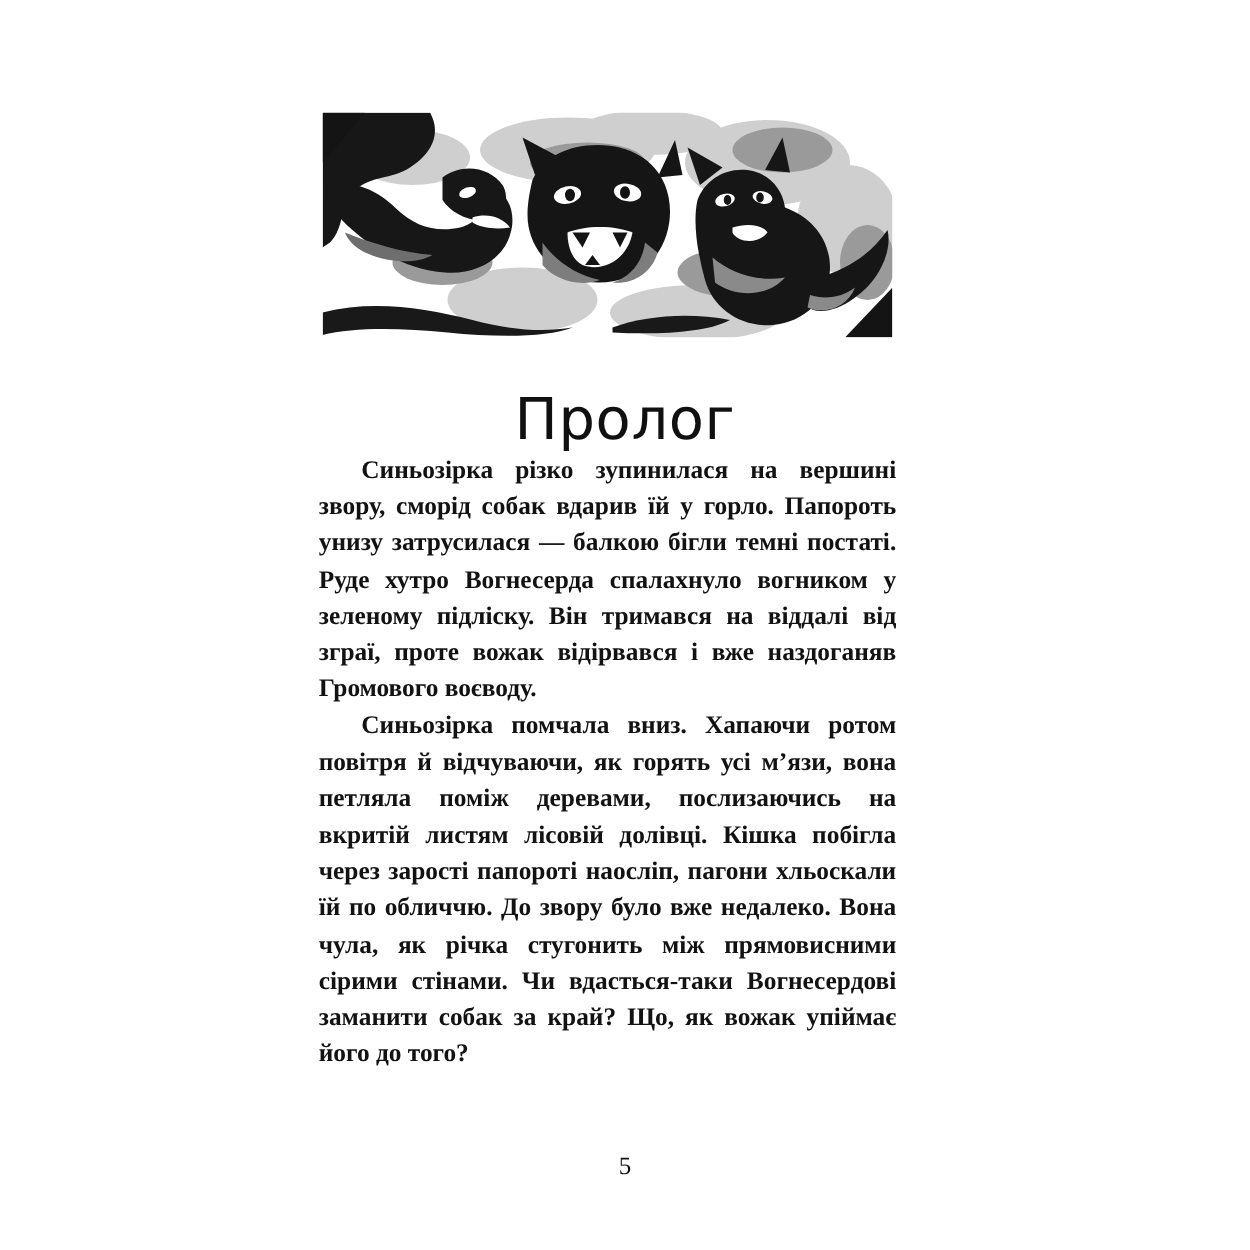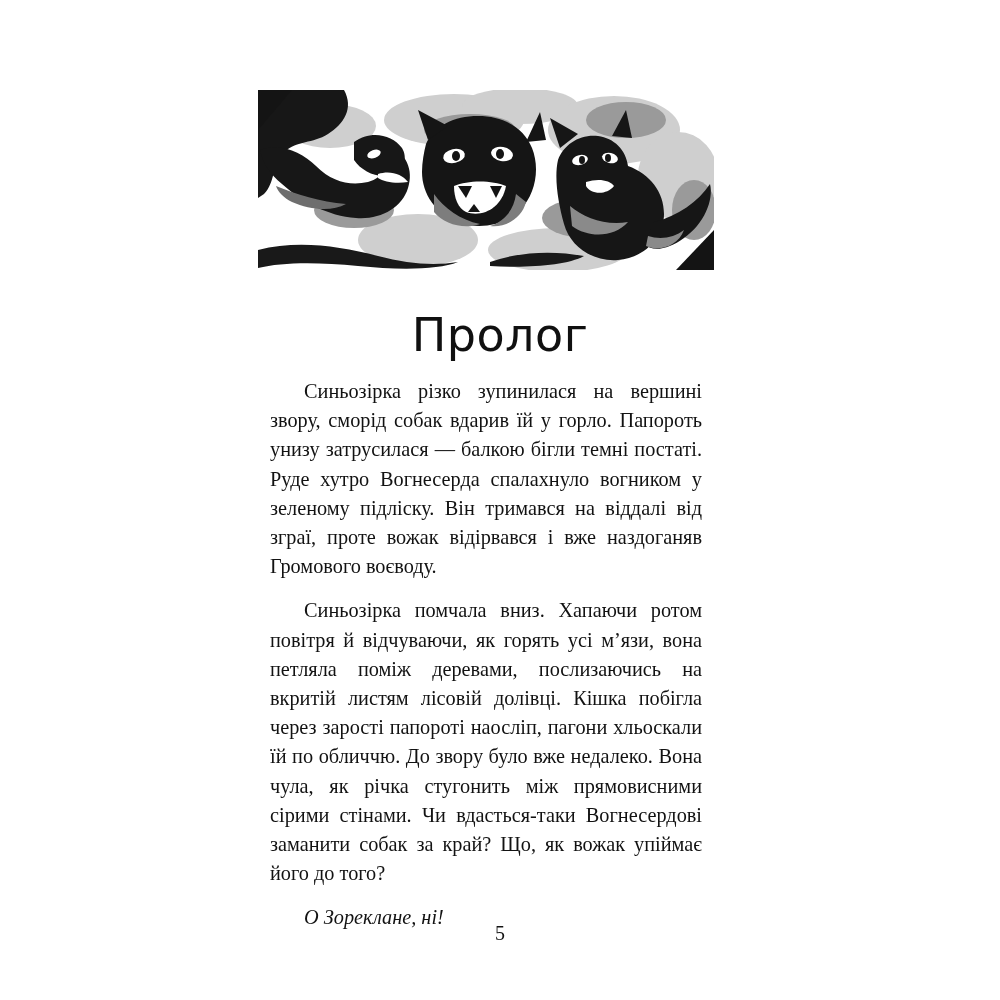--- a/index.html
+++ b/index.html
@@ -58,22 +58,23 @@
     top: 362px;
     width: 462px;
     font-size: 20.3px;
     line-height: 29.2px;
     text-align: justify;
     text-justify: inter-word;
     color: #121212;
     hyphens: manual;
   }
   .textblock p {
-    margin: 15px;
+    margin: 0;
     text-indent: 34px;
+    font-weight: bold;
   }
   .textblock p.italic {
     font-style: italic;
     text-indent: 34px;
   }
   .textblock p.last-line-left {
     text-align-last: left;
   }
   
   .folio {
@@ -181,18 +182,17 @@
 
       <path d="M456,180 L418,180 L456,140 Z" fill="#141414"></path>
     </svg>
   </div>
 
   <div class="chapter-title">Пролог</div>
 
   <div class="textblock">
     <p>Синьозірка різко зупинилася на вершині звору, сморід собак вдарив їй у горло. Папороть унизу затрусилася — балкою бігли темні постаті. Руде хутро Вогнесерда спалахнуло вогником у зеленому підліску. Він тримався на віддалі від зграї, проте вожак відірвався і вже наздоганяв Громового воєводу.</p>
     <p>Синьозірка помчала вниз. Хапаючи ротом повітря й відчуваючи, як горять усі м’язи, вона петляла поміж деревами, послизаючись на вкритій листям лісовій долівці. Кішка побігла через зарості папороті наосліп, пагони хльоскали їй по обличчю. До звору було вже недалеко. Вона чула, як річка стугонить між прямовисними сірими стінами. Чи вдасться-таки Вогнесердові заманити собак за край? Що, як вожак упіймає його до того?</p>
-    <p class="italic last-line-left">О Зореклане, ні!</p>
   </div>
 
   <div class="folio">5</div>
 
 </div>
 
 </body></html>

